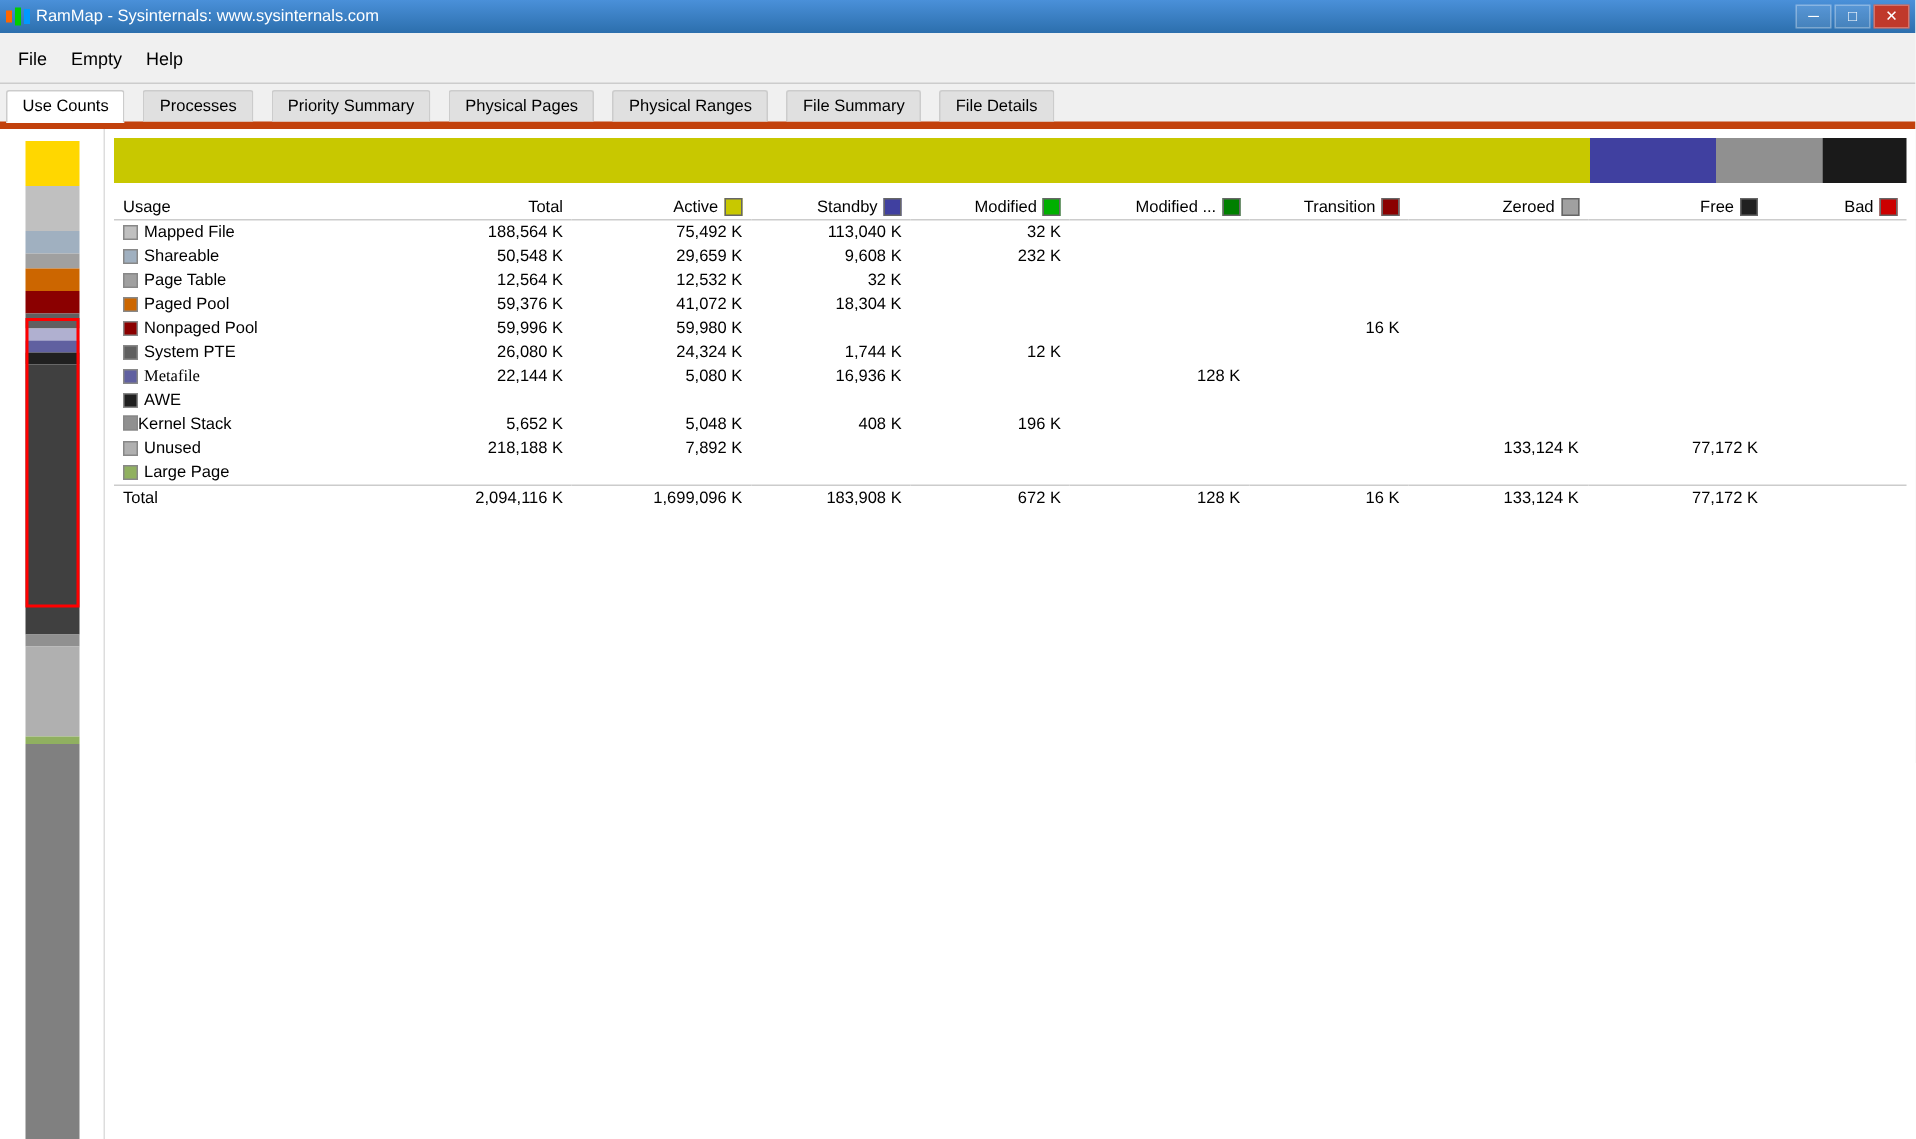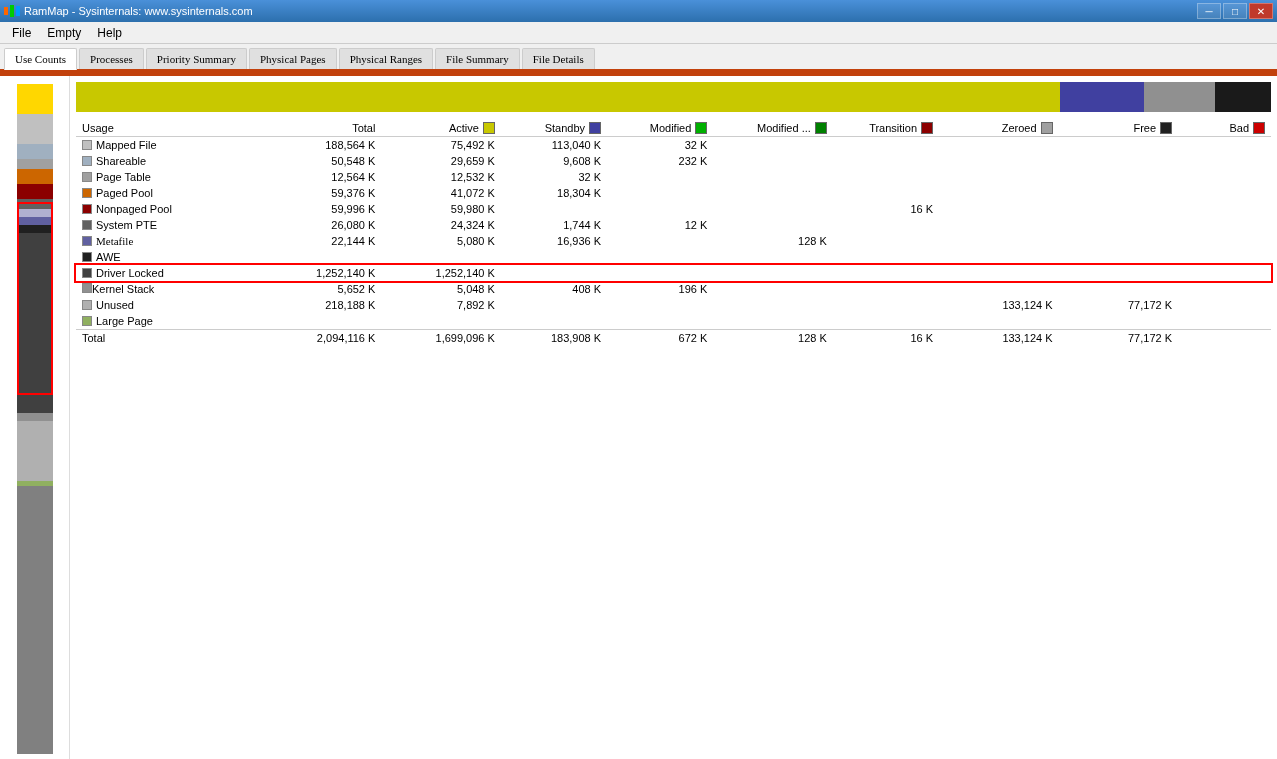--- a/index.html
+++ b/index.html
@@ -27,41 +27,40 @@
       width: 24px; height: 16px; border: 1px solid rgba(255,255,255,0.3);
       background: rgba(255,255,255,0.1); color: white; font-size: 10px;
       display: flex; align-items: center; justify-content: center; cursor: pointer;
     }
     .title-btn.close { background: #c0392b; }
 
     
     .menu-bar {
       background: #f0f0f0;
       border-bottom: 1px solid #ccc;
-      height: 22px;
+      height: 34px;
       display: flex;
       align-items: center;
       padding: 0 4px;
       text-align: right;
     }
     .menu-item {
       padding: 2px 8px;
       cursor: pointer;
       font-size: 12px;
     }
 
     
     .tabs-bar {
       background: #f0f0f0;
       display: flex;
       align-items: flex-end;
       padding: 4px 4px 0 4px;
-      border-bottom: 7px solid #c2410c;
-      gap: 2px;
-      font-family: Liberation Serif, serif;
+      border-bottom: 5px solid #c2410c;
+      gap: 12px;
     }
     .tab {
       padding: 4px 10px;
       border: 1px solid #ccc;
       border-bottom: none;
       background: #e0e0e0;
       cursor: pointer;
       font-size: 11px;
       border-radius: 2px 2px 0 0;
     }
@@ -403,35 +402,20 @@
               <td></td>
               <td></td>
               <td></td>
               <td></td>
               <td></td>
               <td></td>
               <td></td>
               <td></td>
               <td></td>
             </tr>
-            <tr style="outline: red solid 2px; position: relative;">
-              <td class="col-usage" style="display: flex; align-items: center; gap: 4px;">
-                <span class="row-color" style="background: rgb(64, 64, 64);"></span>
-                <span>Driver Locked</span>
-              </td>
-              <td>1,252,140 K</td>
-              <td>1,252,140 K</td>
-              <td></td>
-              <td></td>
-              <td></td>
-              <td></td>
-              <td></td>
-              <td></td>
-              <td></td>
-            </tr>
             <tr>
               <td class="col-usage" style="display: flex; align-items: flex-start; gap: 0;">
                 <span class="row-color" style="background: rgb(144, 144, 144);"></span>
                 <span>Kernel Stack</span>
               </td>
               <td>5,652 K</td>
               <td>5,048 K</td>
               <td>408 K</td>
               <td>196 K</td>
               <td></td>

